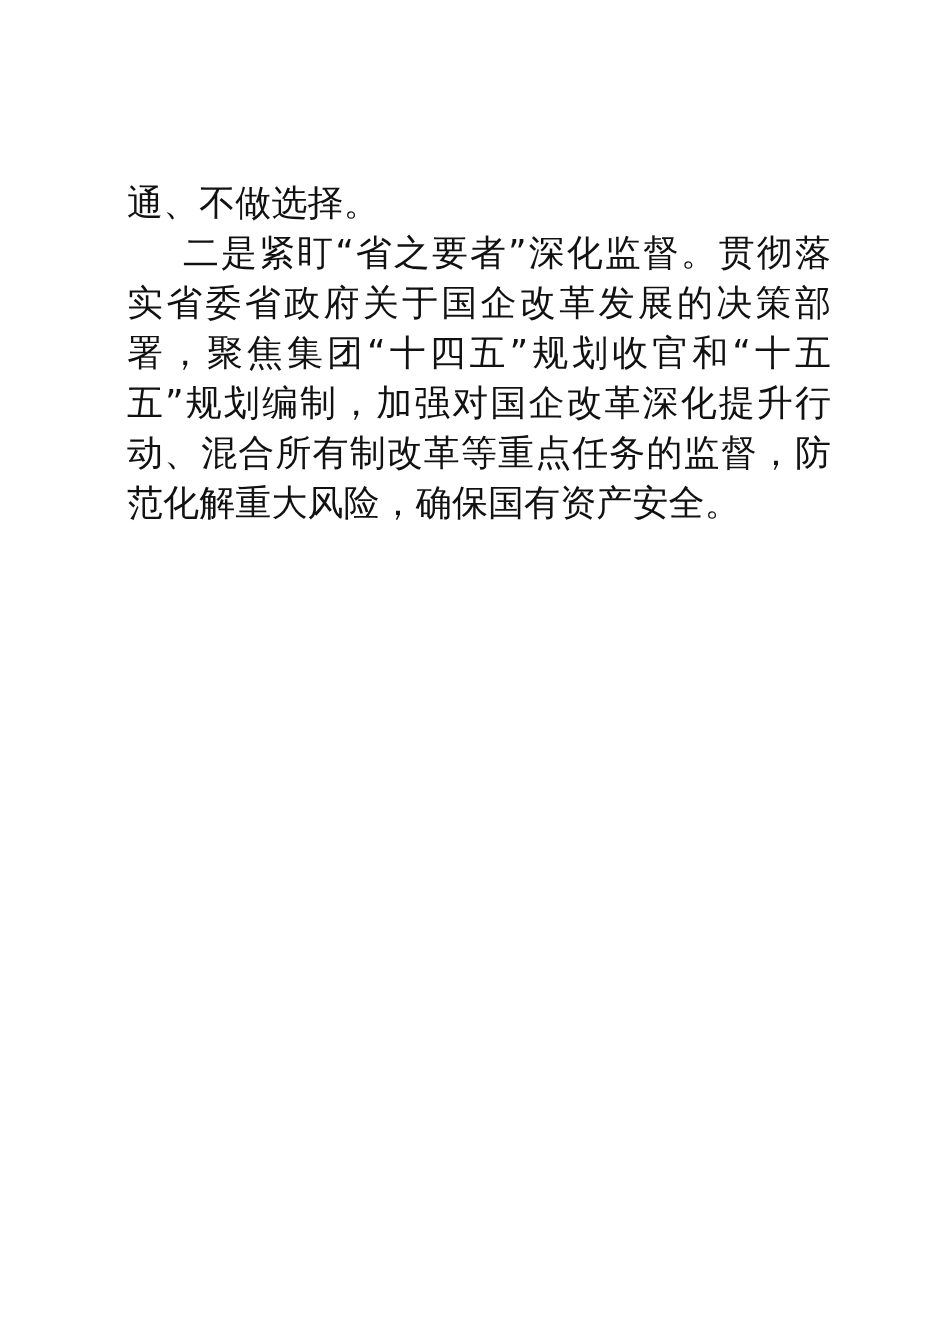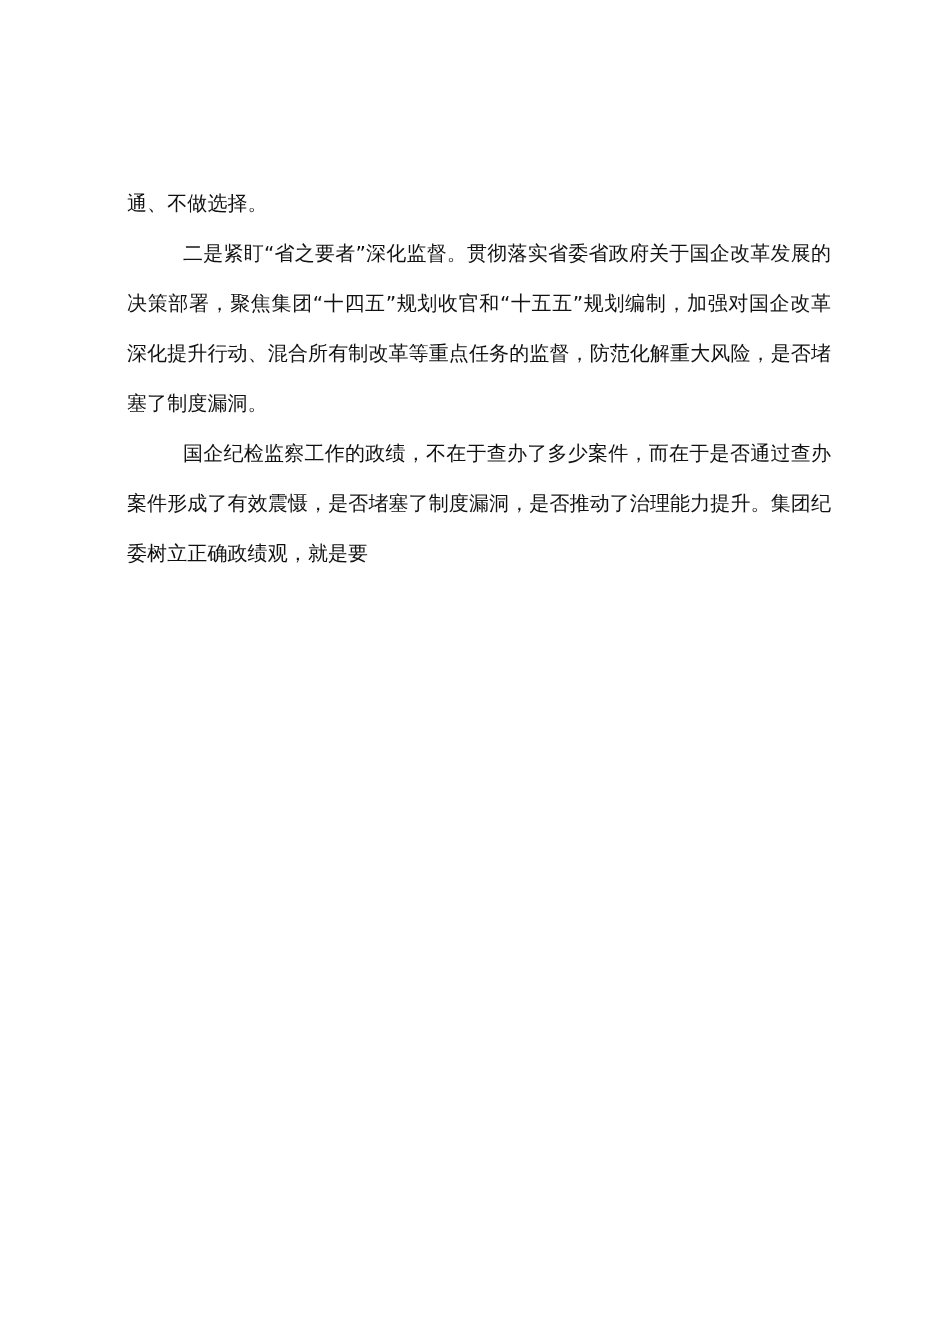--- a/index.html
+++ b/index.html
@@ -16,31 +16,30 @@
       color: #111111;
     }
     .page {
       position: absolute;
       left: 127px;
       top: 178px;
       width: 704px;
     }
     .para {
       margin: 0;
-      font-size: 20px;
+      font-size: 36px;
       line-height: 50px;
       text-align: justify;
       text-align-last: left;
       word-break: break-all;
       letter-spacing: 0.1px;
     }
     .indent {
       text-indent: 56px;
     }
   </style>
 </head>
 <body>
 
 <div class="page">
   <p class="para">通、不做选择。</p>
-  <p class="para indent">二是紧盯“省之要者”深化监督。贯彻落实省委省政府关于国企改革发展的决策部署，聚焦集团“十四五”规划收官和“十五五”规划编制，加强对国企改革深化提升行动、混合所有制改革等重点任务的监督，防范化解重大风险，是否堵塞了制度漏洞。</p>
-  <p class="para indent">国企纪检监察工作的政绩，不在于查办了多少案件，而在于是否通过查办案件形成了有效震慑，是否堵塞了制度漏洞，是否推动了治理能力提升。集团纪委树立正确政绩观，就是要</p>
+  <p class="para indent">二是紧盯“省之要者”深化监督。贯彻落实省委省政府关于国企改革发展的决策部署，聚焦集团“十四五”规划收官和“十五五”规划编制，加强对国企改革深化提升行动、混合所有制改革等重点任务的监督，防范化解重大风险，确保国有资产安全。</p>
 </div>
 
 </body></html>

